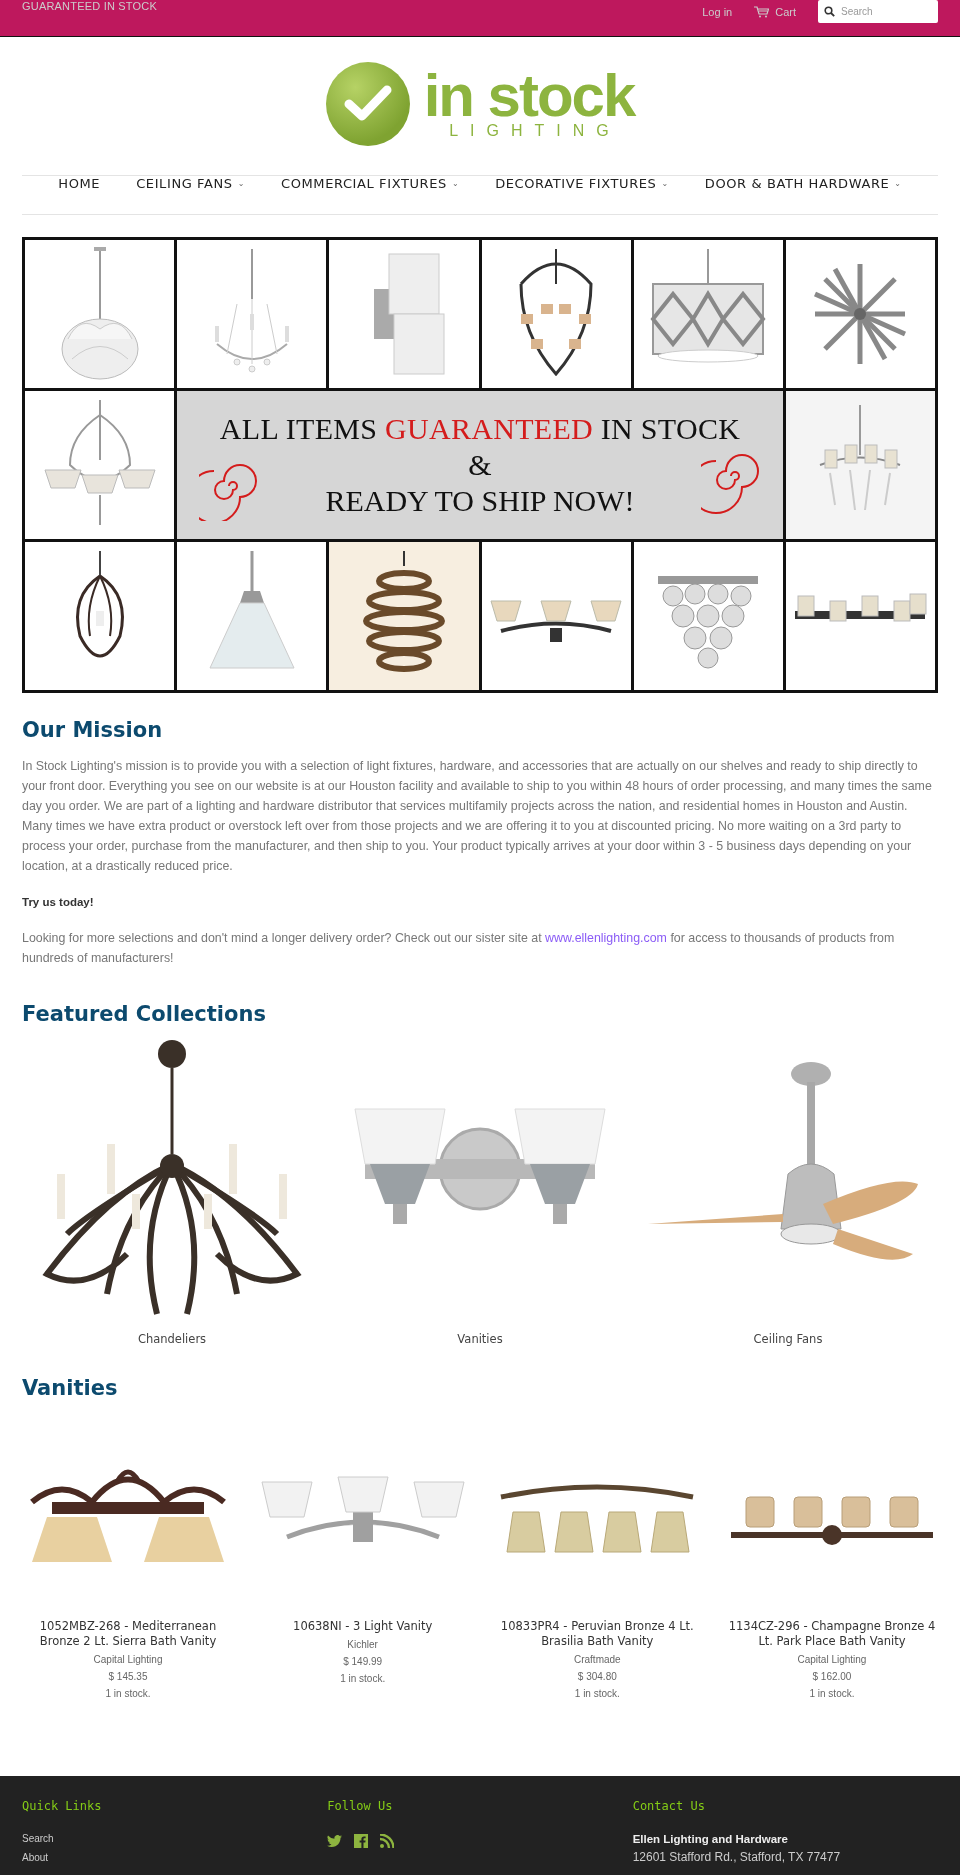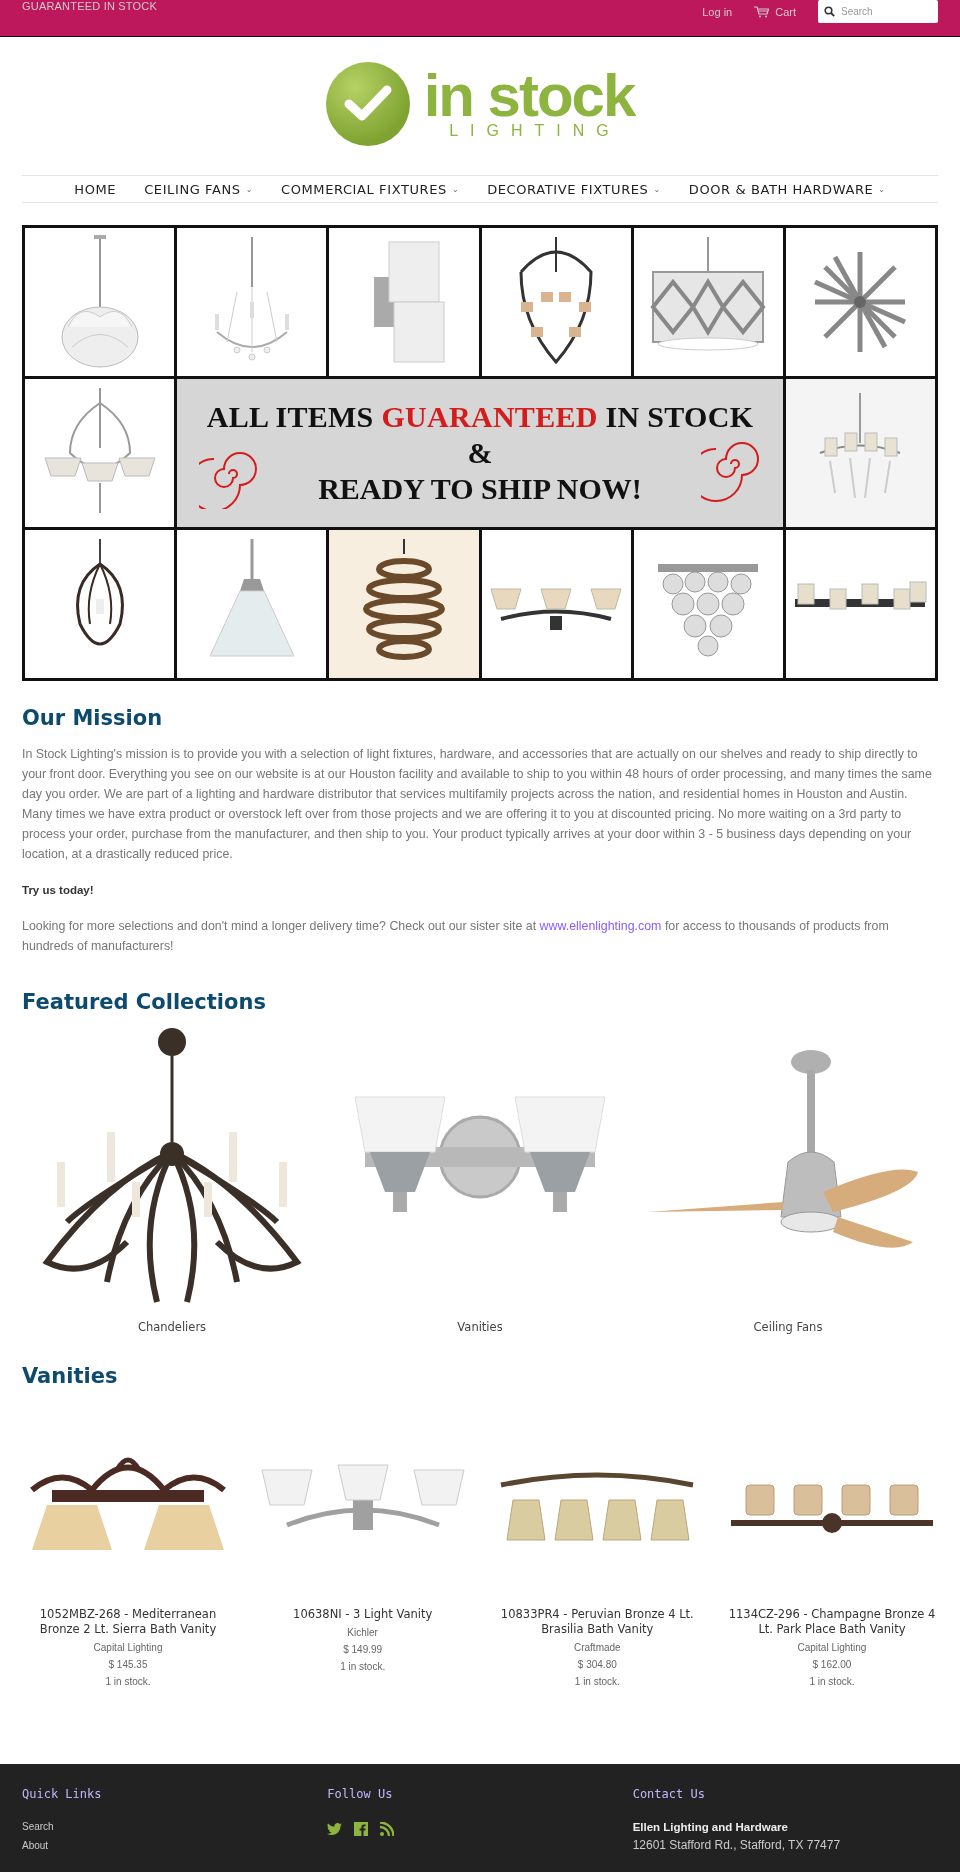--- a/index.html
+++ b/index.html
@@ -18,28 +18,28 @@
 
   
   .logo-wrap { height: 134px; display: flex; align-items: center; justify-content: center; }
   .logo { display: flex; align-items: center; gap: 14px; }
   .logo .circle { width: 84px; height: 84px; border-radius: 50%; background: radial-gradient(circle at 35% 30%, #b6d265, #7fa331 70%); display: flex; align-items: center; justify-content: center; }
   .logo .wordmark { display: flex; flex-direction: column; align-items: center; }
   .logo .big { font-family: "Liberation Sans", sans-serif; font-weight: bold; font-size: 60px; color: #8db43f; line-height: 54px; letter-spacing: -2px; }
   .logo .small { font-family: "Liberation Sans", sans-serif; font-size: 16px; color: #8db43f; letter-spacing: 12px; margin-left: 12px; line-height: 16px; }
 
   
-  .nav { margin: 4px 22px 0; border-top: 1px solid #e4e4e4; border-bottom: 1px solid #e4e4e4; height: 28px; display: flex; align-items: center; justify-content: center; gap: 28px; }
+  .nav { margin: 4px 22px 0; border-top: 1px solid #e4e4e4; border-bottom: 1px solid #e4e4e4; height: 40px; display: flex; align-items: flex-start; justify-content: center; gap: 36px; }
   .nav-item { font-size: 13px; letter-spacing: 0.6px; color: #222; display: flex; align-items: center; gap: 5px; }
   .nav-item .chev { font-size: 8px; color: #666; }
 
   
   .banner { margin: 22px 22px 0; width: 916px; height: 456px; border: 3px solid #111; display: grid; grid-template-columns: repeat(6, 1fr); grid-template-rows: repeat(3, 1fr); gap: 3px; background: #111; }
   .cell { background: #fff; position: relative; overflow: hidden; display: flex; align-items: center; justify-content: center; }
-  .cell.promo { grid-column: 2 / span 4; grid-row: 2; background: #d6d6d6; flex-direction: column; font-family: "Liberation Serif", serif; font-weight: bold; color: #111; text-align: center; }
+  .cell.promo { grid-column: 2 / span 4; grid-row: 2; background: #d6d6d6; flex-direction: column; font-family: "Liberation Serif", serif; font-weight: normal; color: #111; text-align: center; }
   .promo .l1 { font-size: 30px; letter-spacing: 0.3px; }
   .promo .l1 .red { color: #d41c1c; }
   .promo .l2 { font-size: 30px; margin: 2px 0; }
   .promo .l3 { font-size: 30px; }
   .promo .spiral { position: absolute; top: 50px; }
 
   
   .content { padding: 0 22px; }
   h2 { font-size: 21px; font-weight: bold; color: #0c4a6e; }
   .mission h2 { margin-top: 25px; margin-bottom: 14px; }
@@ -56,21 +56,21 @@
   .vanities h2 { margin-top: 30px; }
   .prod-row { display: flex; justify-content: space-between; margin-top: 22px; }
   .prod { width: 212px; text-align: center; }
   .prod .img { height: 190px; display: flex; align-items: center; justify-content: center; }
   .prod .title { font-size: 11.5px; color: #333; line-height: 15px; margin-top: 7px; }
   .prod .vendor, .prod .price, .prod .stock { font-family: "Liberation Sans", sans-serif; font-size: 10px; color: #666; margin-top: 4px; line-height: 13px; }
 
   
   .footer { margin-top: 76px; background: #222; height: 108px; padding: 23px 22px 0; display: flex; }
   .fcol { width: 311px; }
-  .fcol h4 { font-family: "DejaVu Sans Mono", monospace; font-weight: normal; font-size: 12px; color: #c4b5fd; margin-bottom: 20px; }
+  .fcol h4 { font-family: "DejaVu Sans Mono", monospace; font-weight: normal; font-size: 12px; color: #84cc16; margin-bottom: 20px; }
   .fcol .qlink { display: block; font-family: "Liberation Sans", sans-serif; font-size: 10px; color: #ccc; margin-bottom: 8px; }
   .social { display: flex; gap: 12px; align-items: center; }
   .fcol .company { font-family: "Liberation Sans", sans-serif; font-size: 11.5px; font-weight: bold; color: #eee; margin-bottom: 5px; }
   .fcol .addr { font-family: "Liberation Sans", sans-serif; font-size: 12px; color: #ccc; margin-bottom: 5px; }
 </style>
 </head>
 <body>
 
 <div class="topbar">
   <span class="announce">GUARANTEED IN STOCK</span>
@@ -303,21 +303,21 @@
       </svg>
   </div>
 </div>
 
 <div class="content">
 
   <section class="mission">
     <h2>Our Mission</h2>
     <p>In Stock Lighting's mission is to provide you with a selection of light fixtures, hardware, and accessories that are actually on our shelves and ready to ship directly to your front door. Everything you see on our website is at our Houston facility and available to ship to you within 48 hours of order processing, and many times the same day you order.  We are part of a lighting and hardware distributor that services multifamily projects across the nation, and residential homes in Houston and Austin.  Many times we have extra product or overstock left over from those projects and we are offering it to you at discounted pricing. No more waiting on a 3rd party to process your order, purchase from the manufacturer, and then ship to you. Your product typically arrives at your door within 3 - 5 business days depending on your location, at a drastically reduced price.</p>
     <p class="bold">Try us today!</p>
-    <p><span>Looking for more selections and don't mind a longer delivery time?  Check out our sister site at </span><a class="green">www.ellenlighting.com</a><span> for access to thousands of products from hundreds of manufacturers!</span></p>
+    <p><span>Looking for more selections and don't mind a longer delivery order?  Check out our sister site at </span><a class="green">www.ellenlighting.com</a><span> for access to thousands of products from hundreds of manufacturers!</span></p>
   </section>
 
   <section class="featured">
     <h2>Featured Collections</h2>
     <div class="coll-row">
       <a class="coll">
         <div class="img">
           <svg width="290" height="290" viewBox="0 0 290 290">
               <circle cx="145" cy="20" r="14" fill="#3a3028"></circle>
               <line x1="145" y1="34" x2="145" y2="120" stroke="#3a3028" stroke-width="3"></line>

